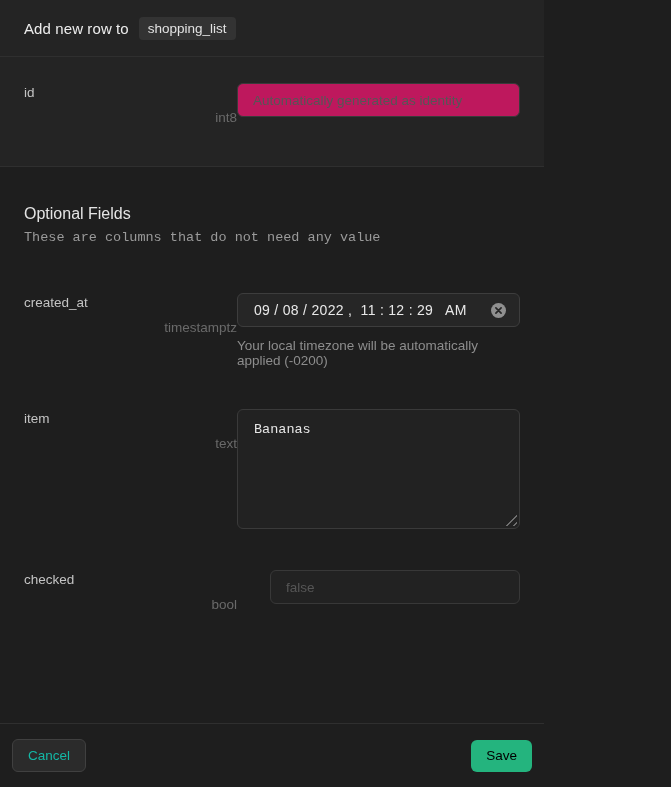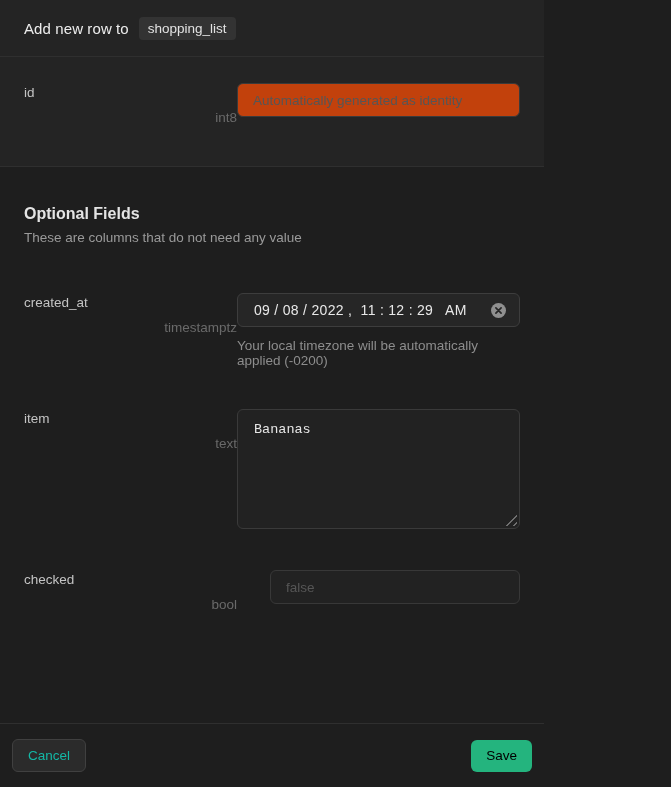--- a/index.html
+++ b/index.html
@@ -37,38 +37,38 @@
   .section-required {
     background: #242424;
     border-bottom: 1px solid #2f2f2f;
     padding: 26px 24px 41px 24px;
   }
   .section-optional {
     background: #1e1e1e;
     padding: 38px 24px 40px 24px;
     flex: 1 1 auto;
   }
-  .section-heading { font-size: 16px; font-weight: 700; color: #e4e4e4; }
-  .section-subheading { font-size: 13.5px; color: #9a9a9a; margin-top: 7px; }
+  .section-heading { font-size: 16px; font-weight: 400; color: #e4e4e4; }
+  .section-subheading { font-size: 13.5px; color: #9a9a9a; margin-top: 7px; font-family: Liberation Mono, monospace; }
   
   .field-row {
     display: grid;
     grid-template-columns: 213px 1fr;
     align-items: start;
   }
   .row-created-at { margin-top: 48px; }
   .row-item { margin-top: 41px; }
   .row-checked { margin-top: 41px; gap: 33px; }
   .field-labels { padding-top: 2px; }
   .field-name { font-size: 13.5px; color: #c4c4c4; }
   .field-type { font-size: 13.5px; color: #6a6a6a; margin-top: 10px; text-align: right; }
   
   .text-input {
     width: 100%; height: 34px;
-    background: #c2410c;
+    background: #be185d;
     border: 1px solid #3a3a3a;
     border-radius: 6px;
     padding: 0 15px;
     font-family: "Liberation Sans", sans-serif;
     font-size: 13.5px;
     color: #e6e6e6;
     outline: none;
   }
   .text-input::placeholder { color: #565656; opacity: 1; }
   .section-optional .text-input { background: #222222; border-color: #383838; }

